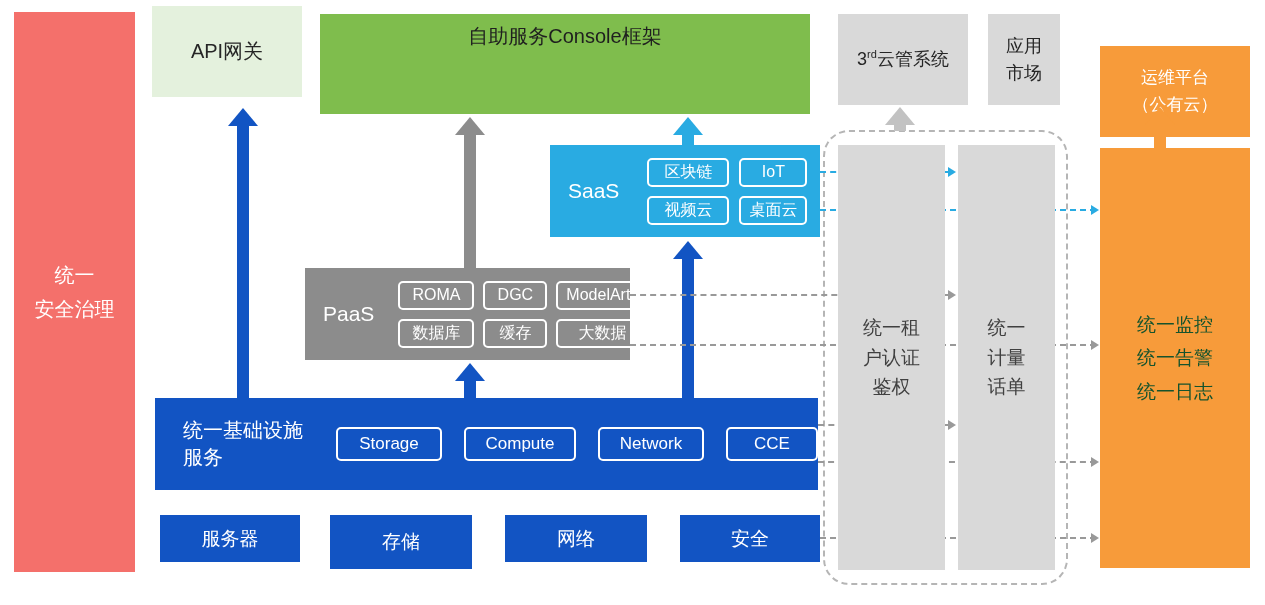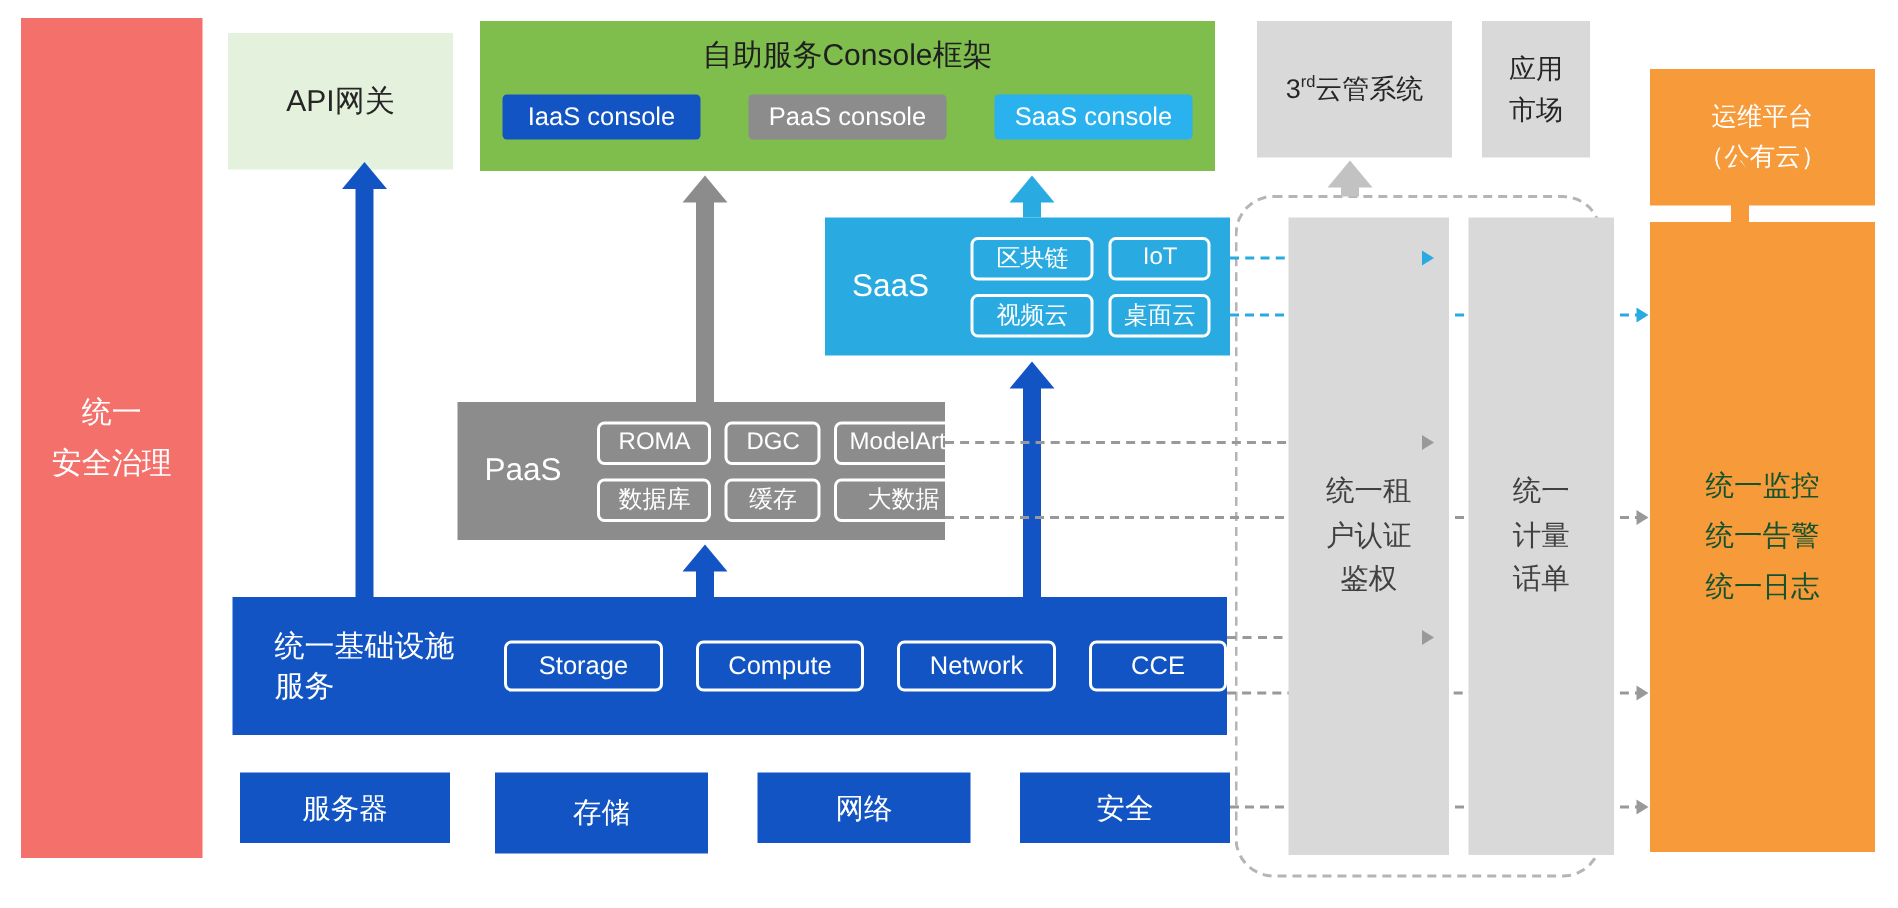--- a/index.html
+++ b/index.html
@@ -29,21 +29,21 @@
   .grid2 { display:grid; grid-template-columns:82px 68px; gap:9px 10px; }
   .paas-grid { display:grid; grid-template-columns:76px 64px 92px; gap:9px 9px; }
 
   .infra-box { background:var(--blue); display:flex; align-items:center; padding-left:28px; gap:20px; }
   .infra-label { color:#fff; font-size:20px; }
   .infra-badges { display:flex; gap:22px; }
   .infra-badges .obadge { height:34px; font-size:17px; }
 
   .blue-box { background:var(--blue); color:#fff; font-size:19px; }
 
-  .bar { background:var(--lightGray); color:#404040; font-size:19px; line-height:1.55; z-index:2;margin-left:21px; }
+  .bar { background:var(--lightGray); color:#404040; font-size:19px; line-height:1.55; z-index:2; }
   .orange-bar { background:var(--orange); color:#14532d; font-size:19px; line-height:1.75; z-index:2; }
   .dashed-frame { border:2px dashed #b5b5b5; border-radius:26px; z-index:0; }
 
   .block-arrow { z-index:1; }
   .block-arrow .head { position:absolute; top:0; left:50%; margin-left:-15px; width:0; height:0;
       border-left:15px solid transparent; border-right:15px solid transparent;
       border-bottom:18px solid currentColor; }
   .block-arrow .shaft { position:absolute; top:17px; bottom:0; left:50%; margin-left:-6px;
       width:12px; background:currentColor; }
 
@@ -54,29 +54,24 @@
   .dash-head.cyan { border-left-color:var(--cyan); }
 </style>
 </head>
 <body>
 
 <div class="canvas">
 
   <div class="abs center pre red-bar" style="left:14px;top:12px;width:121px;height:560px;">统一
 安全治理</div>
 
-  <div class="abs center api-box" style="left:152px;top:22px;width:150px;height:91px;">API网关</div>
+  <div class="abs center api-box" style="left:152px;top:6px;width:150px;height:91px;">API网关</div>
 
   <div class="abs console-box" style="left:320px;top:14px;width:490px;height:100px;">
     <div class="console-title">自助服务Console框架</div>
-    <div class="console-badges">
-      <span class="cbadge" style="background:var(--blue)">IaaS console</span>
-      <span class="cbadge" style="background:var(--gray)">PaaS console</span>
-      <span class="cbadge" style="background:var(--cyanBadge)">SaaS console</span>
-    </div>
   </div>
 
   <div class="abs center gray-box" style="left:838px;top:14px;width:130px;height:91px;">
     <span>
       <span>3</span><sup>rd</sup><span>云管系统</span>
     </span>
   </div>
 
   <div class="abs center pre gray-box" style="left:988px;top:14px;width:72px;height:91px;">应用
 市场</div>

